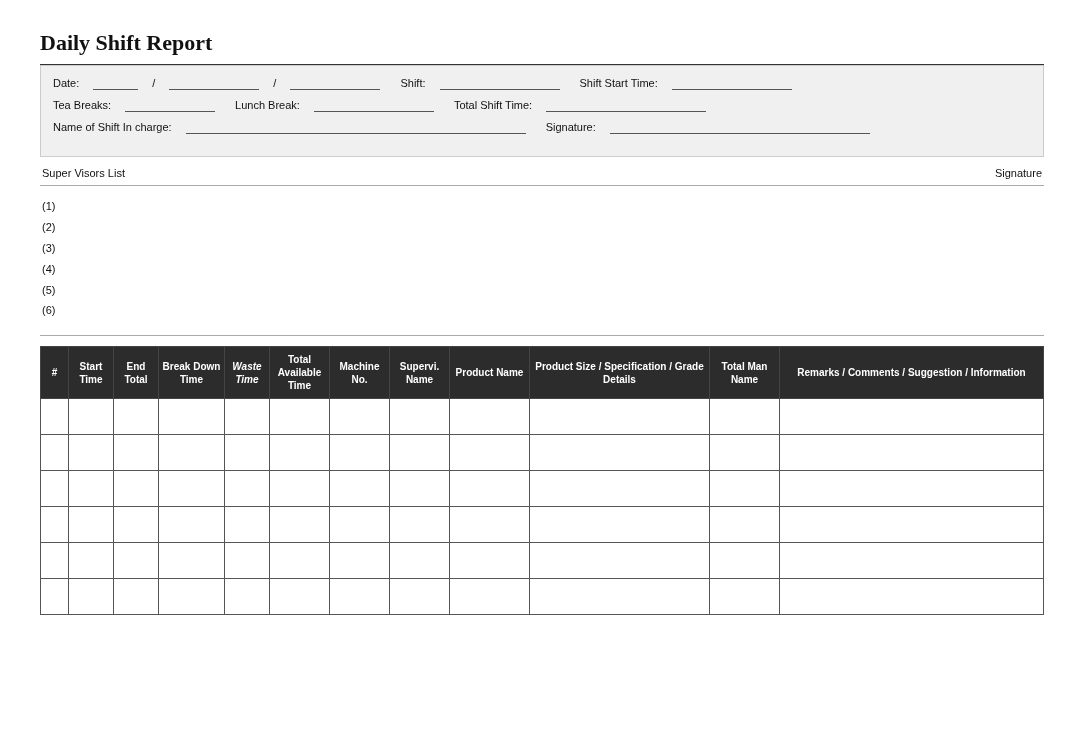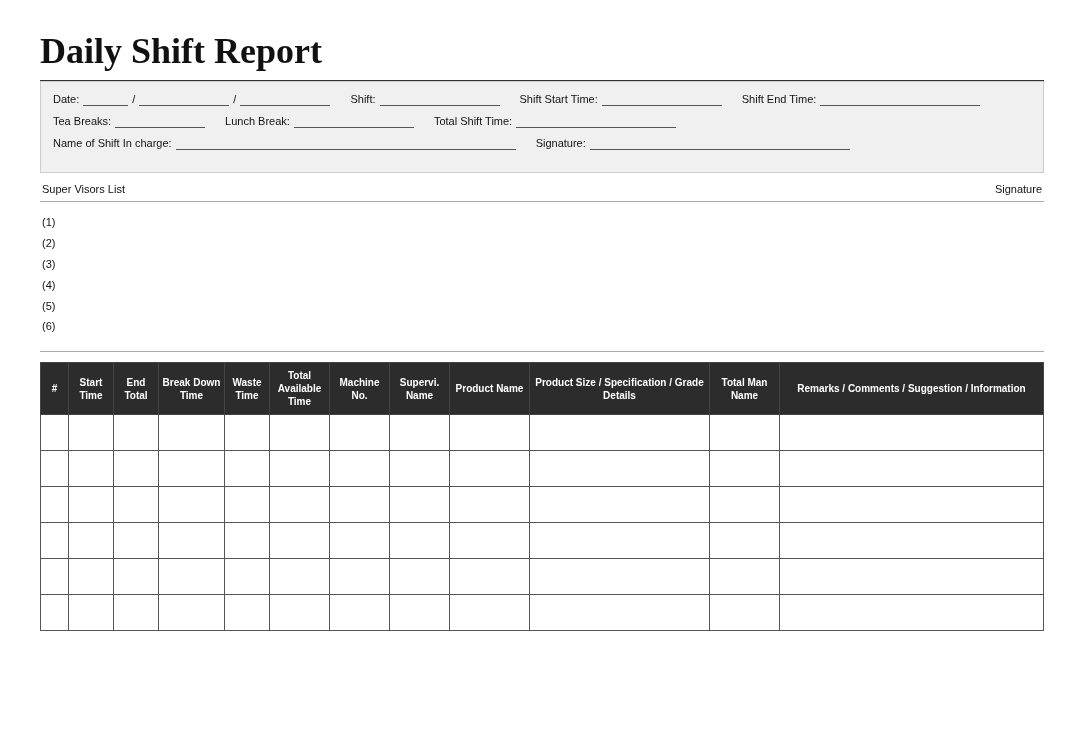--- a/index.html
+++ b/index.html
@@ -6,21 +6,21 @@
     body {
       background: #fff;
       font-family: Arial, sans-serif;
       font-size: 11px;
       color: #111;
       padding: 30px 40px;
       width: 1084px;
       min-height: 730px;
     }
     .page-title {
-      font-size: 36px;
+      font-size: 22px;
       font-weight: bold;
       font-family: Georgia, serif;
       margin-bottom: 8px;
     }
     .title-divider {
       border: none;
       border-top: 1.5px solid #333;
       margin-bottom: 0;
     }
     .header-section {
@@ -31,21 +31,21 @@
     .header-row {
       display: flex;
       align-items: center;
       gap: 20px;
       margin-bottom: 8px;
     }
     .header-row:last-child { margin-bottom: 12px; }
     .field-group {
       display: flex;
       align-items: center;
-      gap: 4px;
+      gap: 14px;
       white-space: nowrap;
       text-align: right;
     }
     .field-line {
       border-bottom: 1px solid #555;
       display: inline-block;
       min-width: 60px;
       height: 14px;
     }
     .field-line-long { min-width: 120px; }
@@ -89,21 +89,21 @@
       border: 1px solid #555;
       height: 36px;
       text-align: center;
       vertical-align: middle;
       background: #fff;
     }
     .col-num { width: 28px; }
     .col-start { width: 45px; }
     .col-end { width: 45px; }
     .col-break { width: 66px; }
-    .col-waste { width: 45px; }
+    .col-waste { width: 45px; font-style: italic; }
     .col-avail { width: 60px; }
     .col-machine { width: 60px; }
     .col-supervi { width: 60px; }
     .col-product { width: 80px; }
     .col-spec { width: 180px; }
     .col-manpower { width: 70px; }
     .col-remarks { width: auto; }
   </style>
 </head>
 <body>
@@ -122,24 +122,20 @@
       <span>/</span>
       <span class="field-line field-line-medium"></span>
     </div>
     <div class="field-group">
       <span>Shift:</span>
       <span class="field-line field-line-long"></span>
     </div>
     <div class="field-group">
       <span>Shift Start Time:</span>
       <span class="field-line field-line-long"></span>
-    </div>
-    <div class="field-group">
-      <span>Shift End Time:</span>
-      <span class="field-line field-line-xl"></span>
     </div>
   </div>
 
   <div class="header-row">
     <div class="field-group">
       <span>Tea Breaks:</span>
       <span class="field-line field-line-medium"></span>
     </div>
     <div class="field-group">
       <span>Lunch Break:</span>

